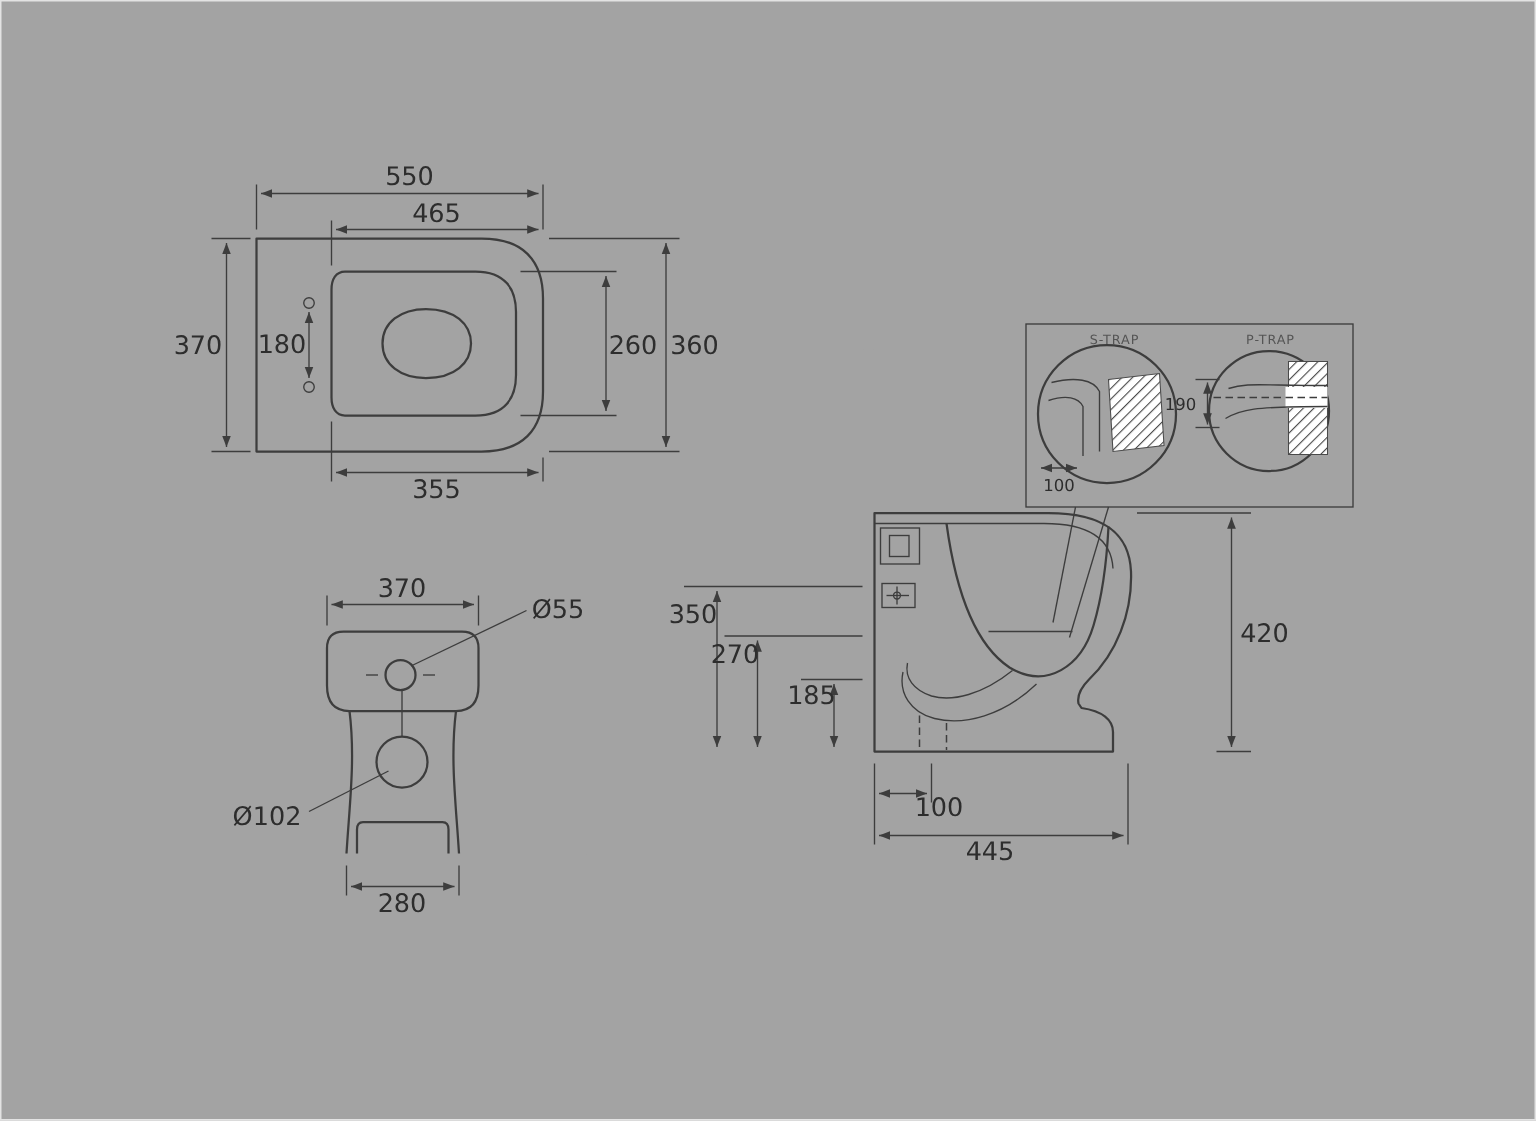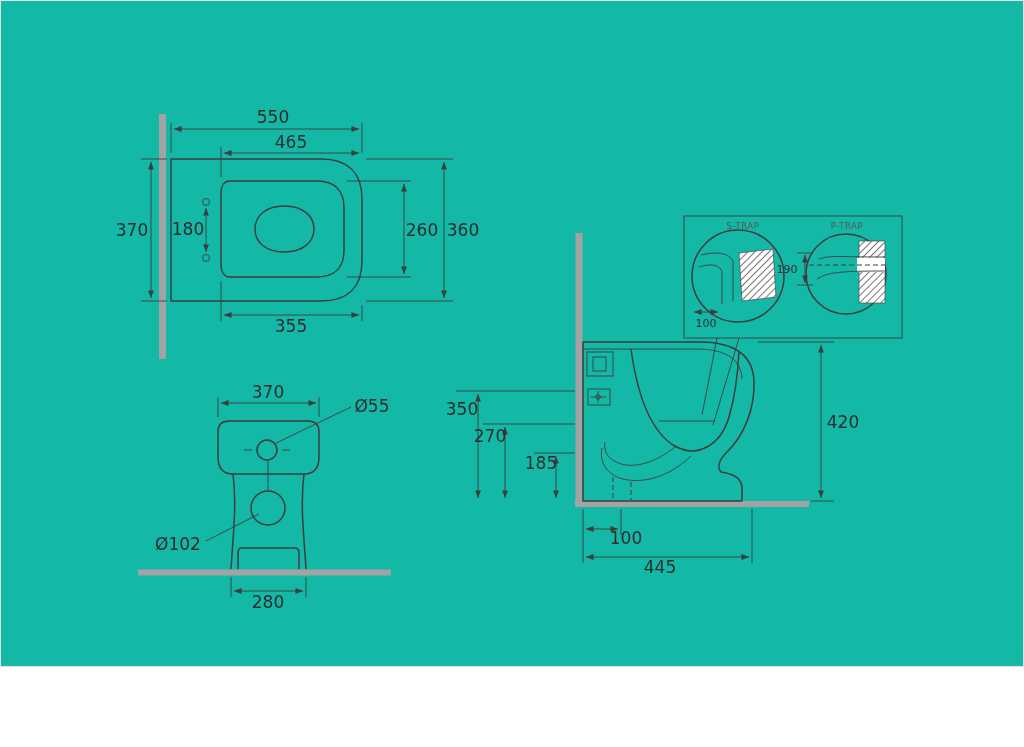--- a/index.html
+++ b/index.html
@@ -1,19 +1,19 @@
 <!DOCTYPE html>
 <html><head>
 <meta charset="utf-8">
 <style>
   html,body{margin:0;padding:0;background:#ffffff;}
   .page{
     position:relative;
-    width:1024px;height:667px;
-    background:#14b8a6;
+    width:1024px;height:747px;
+    background:#a3a3a3;
     border:1px solid #e3e3e3;
     box-sizing:border-box;
     font-family:"DejaVu Sans","Liberation Sans",sans-serif;
     overflow:hidden;
   }
   svg{display:block}
   .ln { stroke:#3d3d3d; stroke-width:1.5; fill:none; stroke-linejoin:round; }
   .tn { stroke:#3d3d3d; stroke-width:0.9; fill:none; }
   .wall { stroke:#a3a3a3; stroke-width:7; fill:none; }
   .floor { stroke:#a3a3a3; stroke-width:6; fill:none; }

